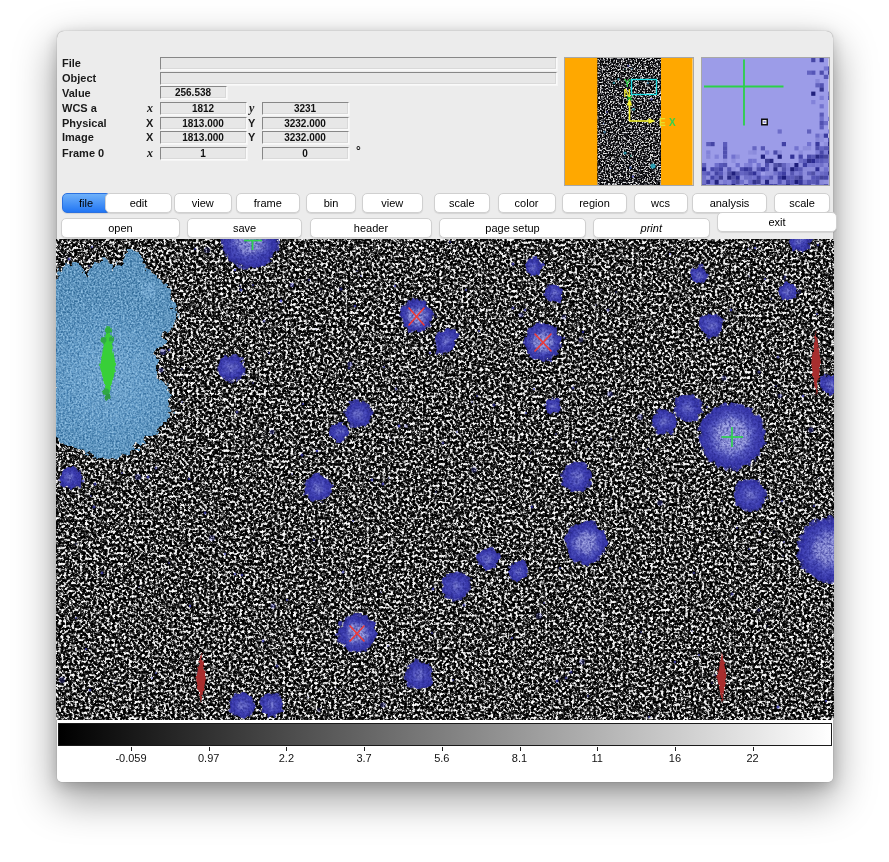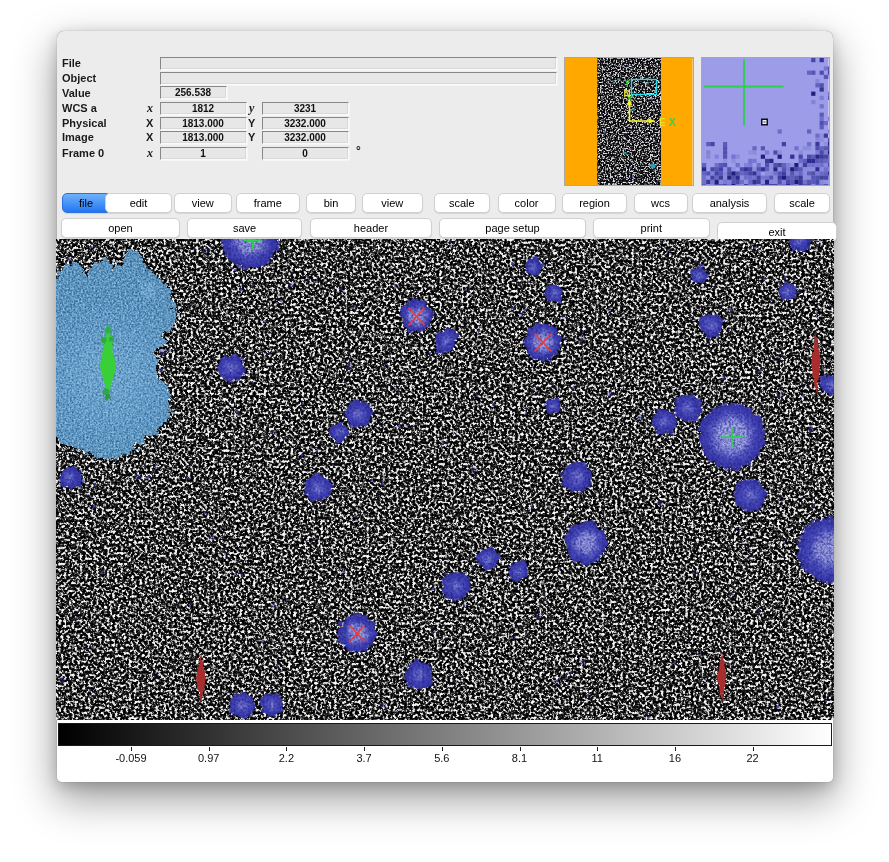--- a/index.html
+++ b/index.html
@@ -422,22 +422,22 @@
     <div class="btn" style="left:376.5px;top:161.5px;width:56.5px;">scale</div>
     <div class="btn" style="left:440.5px;top:161.5px;width:58px;">color</div>
     <div class="btn" style="left:505px;top:161.5px;width:65px;">region</div>
     <div class="btn" style="left:576.5px;top:161.5px;width:54px;">wcs</div>
     <div class="btn" style="left:635px;top:161.5px;width:75px;">analysis</div>
     <div class="btn" style="left:717px;top:161.5px;width:56px;">scale</div>
     <div class="btn" style="left:4px;top:186.5px;width:119px;">open</div>
     <div class="btn" style="left:130px;top:186.5px;width:115px;">save</div>
     <div class="btn" style="left:253px;top:186.5px;width:122px;">header</div>
     <div class="btn" style="left:382px;top:186.5px;width:147px;">page setup</div>
-    <div class="btn" style="left:535.5px;top:186.5px;width:117.5px;">print</div>
-    <div class="btn" style="left:660px;top:191px;width:120px;">exit</div>
+    <div class="btn" style="left:535.5px;top:186.5px;width:117.5px;font-style:italic;">print</div>
+    <div class="btn" style="left:660px;top:181px;width:120px;">exit</div>
 
 <svg id="mainimg" width="778" height="481" viewBox="0 0 778 481">
 <defs>
   <filter id="bgn" color-interpolation-filters="sRGB" x="0" y="0" width="100%" height="100%">
     <feTurbulence type="fractalNoise" baseFrequency="0.37" numOctaves="4" seed="17"></feTurbulence>
     <feColorMatrix type="saturate" values="0"></feColorMatrix>
     <feComponentTransfer>
       <feFuncA type="linear" slope="0" intercept="1"></feFuncA>
       <feFuncR type="table" tableValues="0 0 0 0 0 0.15 0.82 1 1 1 1"></feFuncR>
       <feFuncG type="table" tableValues="0 0 0 0 0 0.15 0.82 1 1 1 1"></feFuncG>

